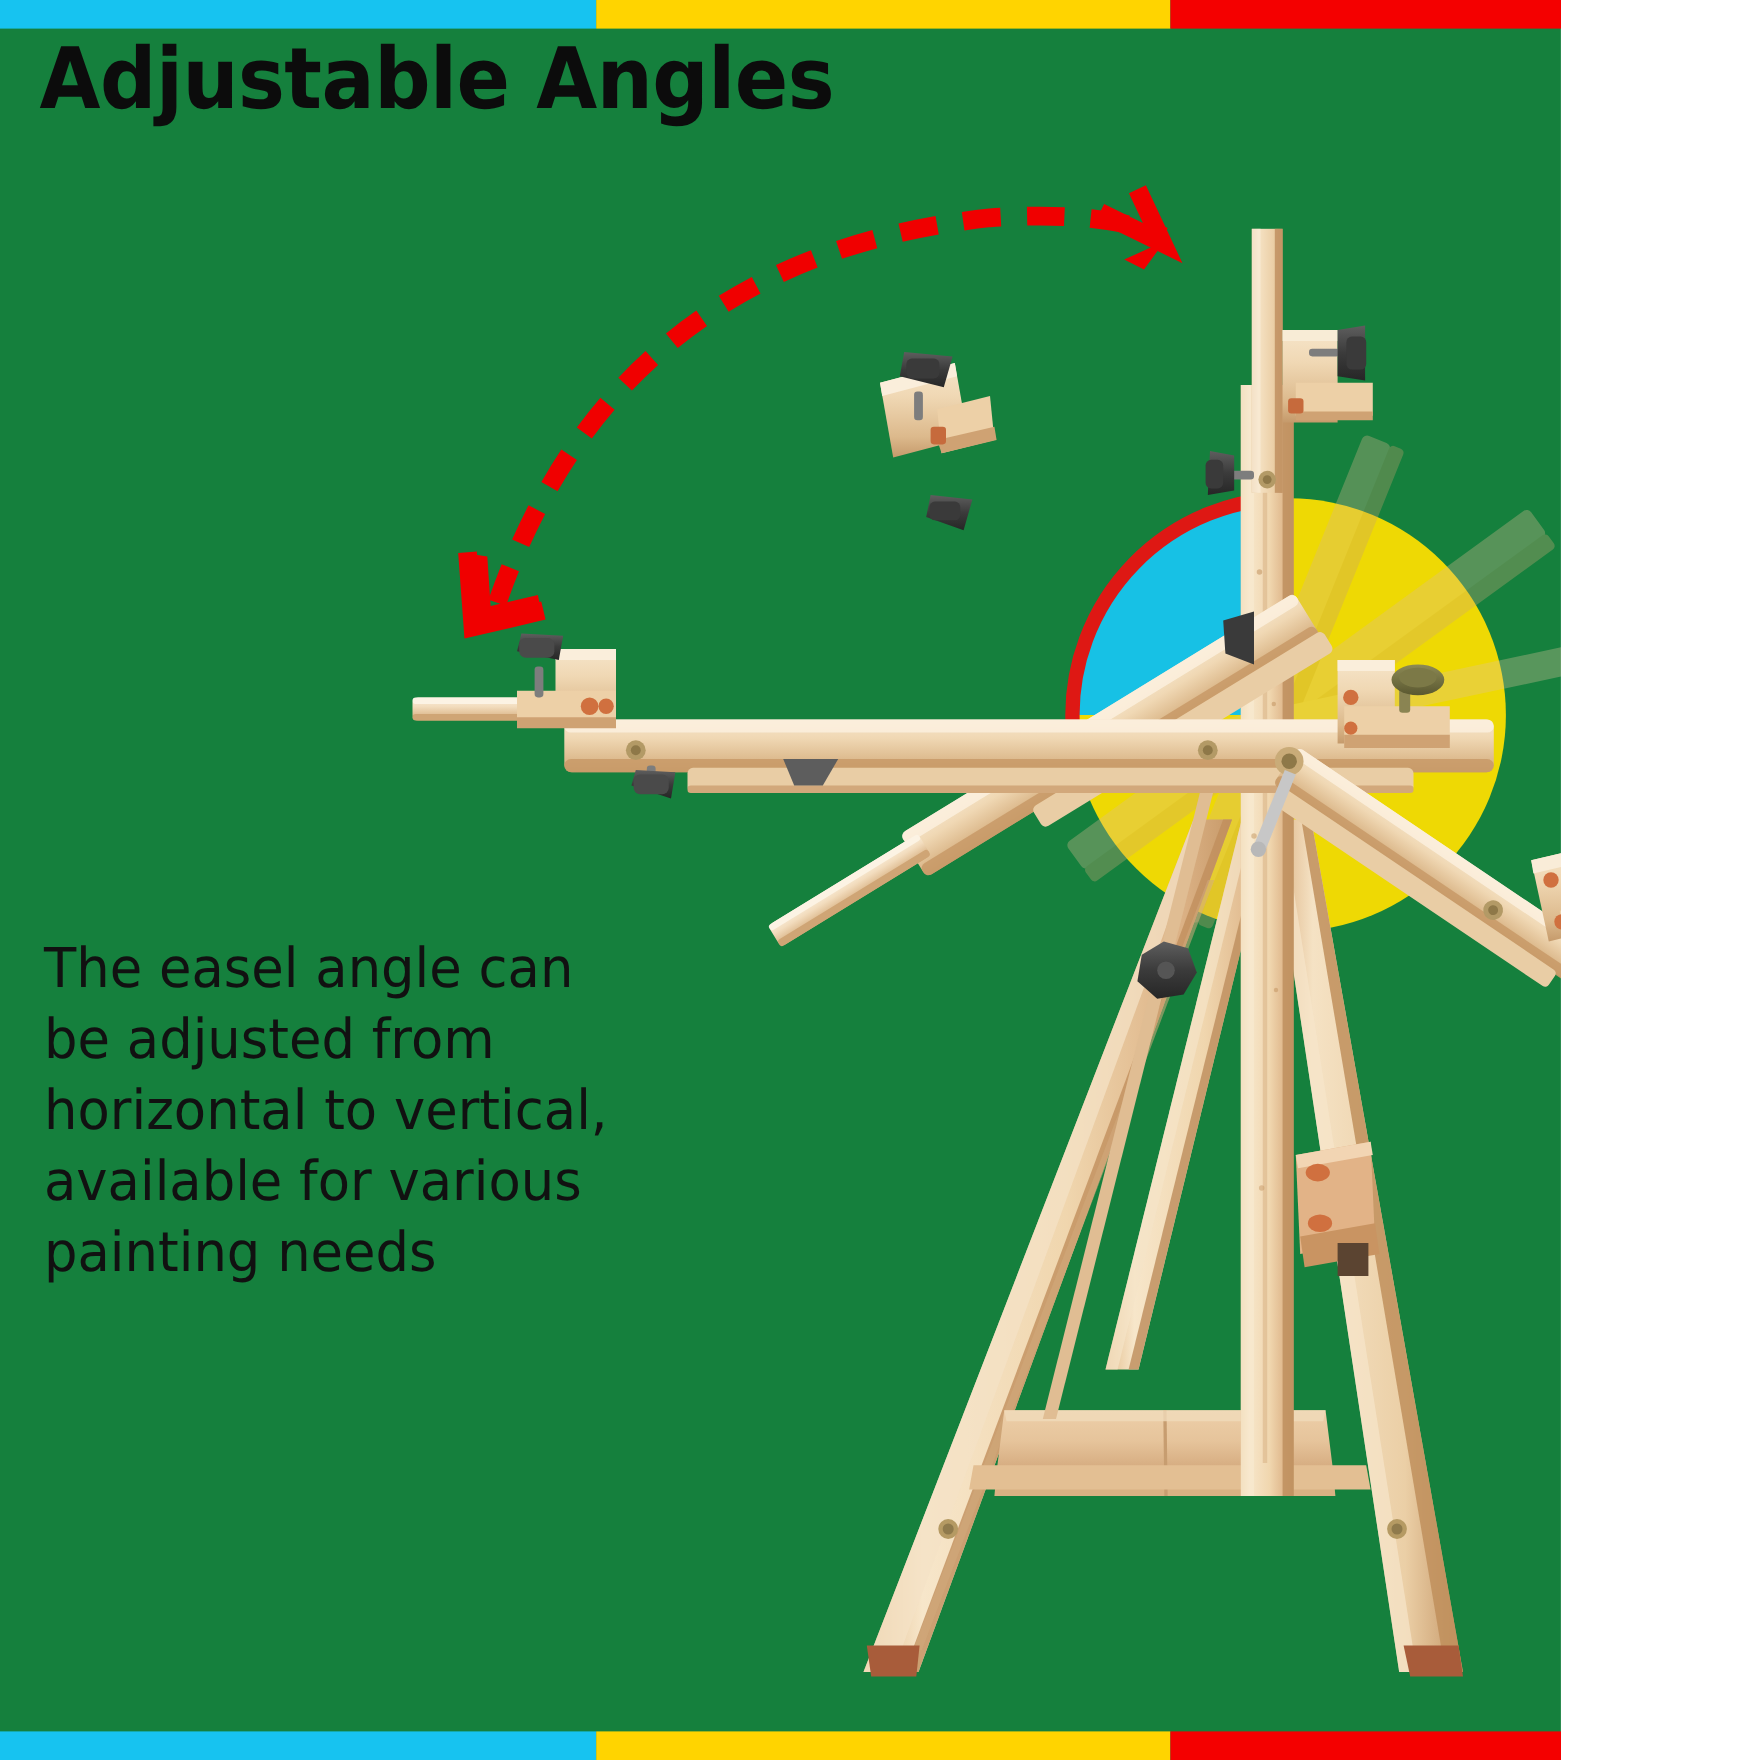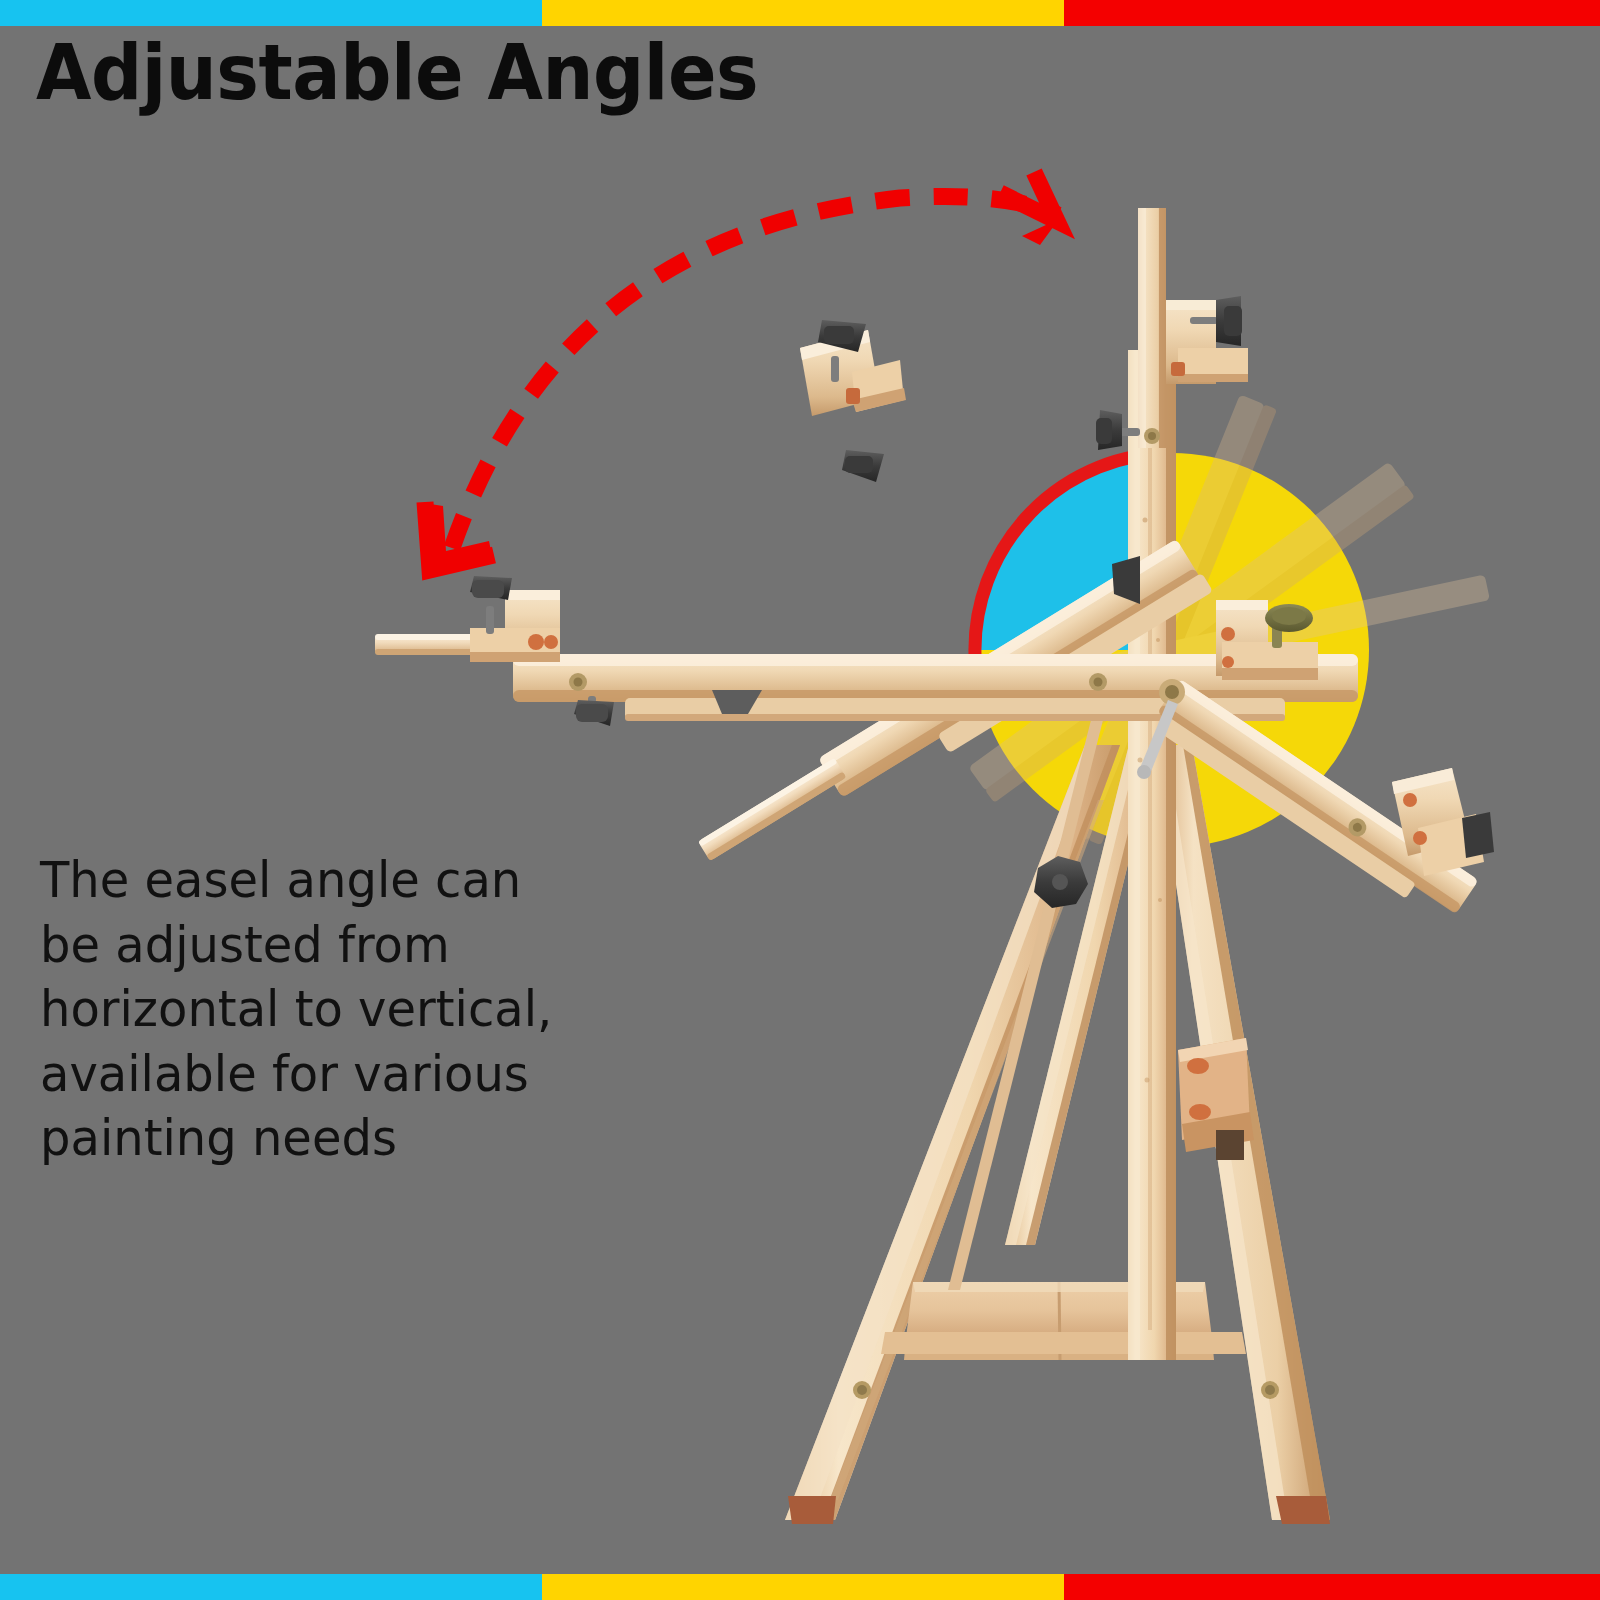--- a/index.html
+++ b/index.html
@@ -11,23 +11,23 @@
   body {
     width: 1600px;
     height: 1600px;
     overflow: hidden;
     font-family: "DejaVu Sans", sans-serif;
     position: relative;
   }
   .page {
     position: absolute;
     inset: 0;
-    width: 1600px;
+    width: 1419px;
     height: 1600px;
-    background: #737373;
+    background: #15803d;
     overflow: hidden;
   }
 
   
   .colorbar {
     position: absolute;
     left: 0;
     width: 1600px;
     height: 26px;
     display: flex;

